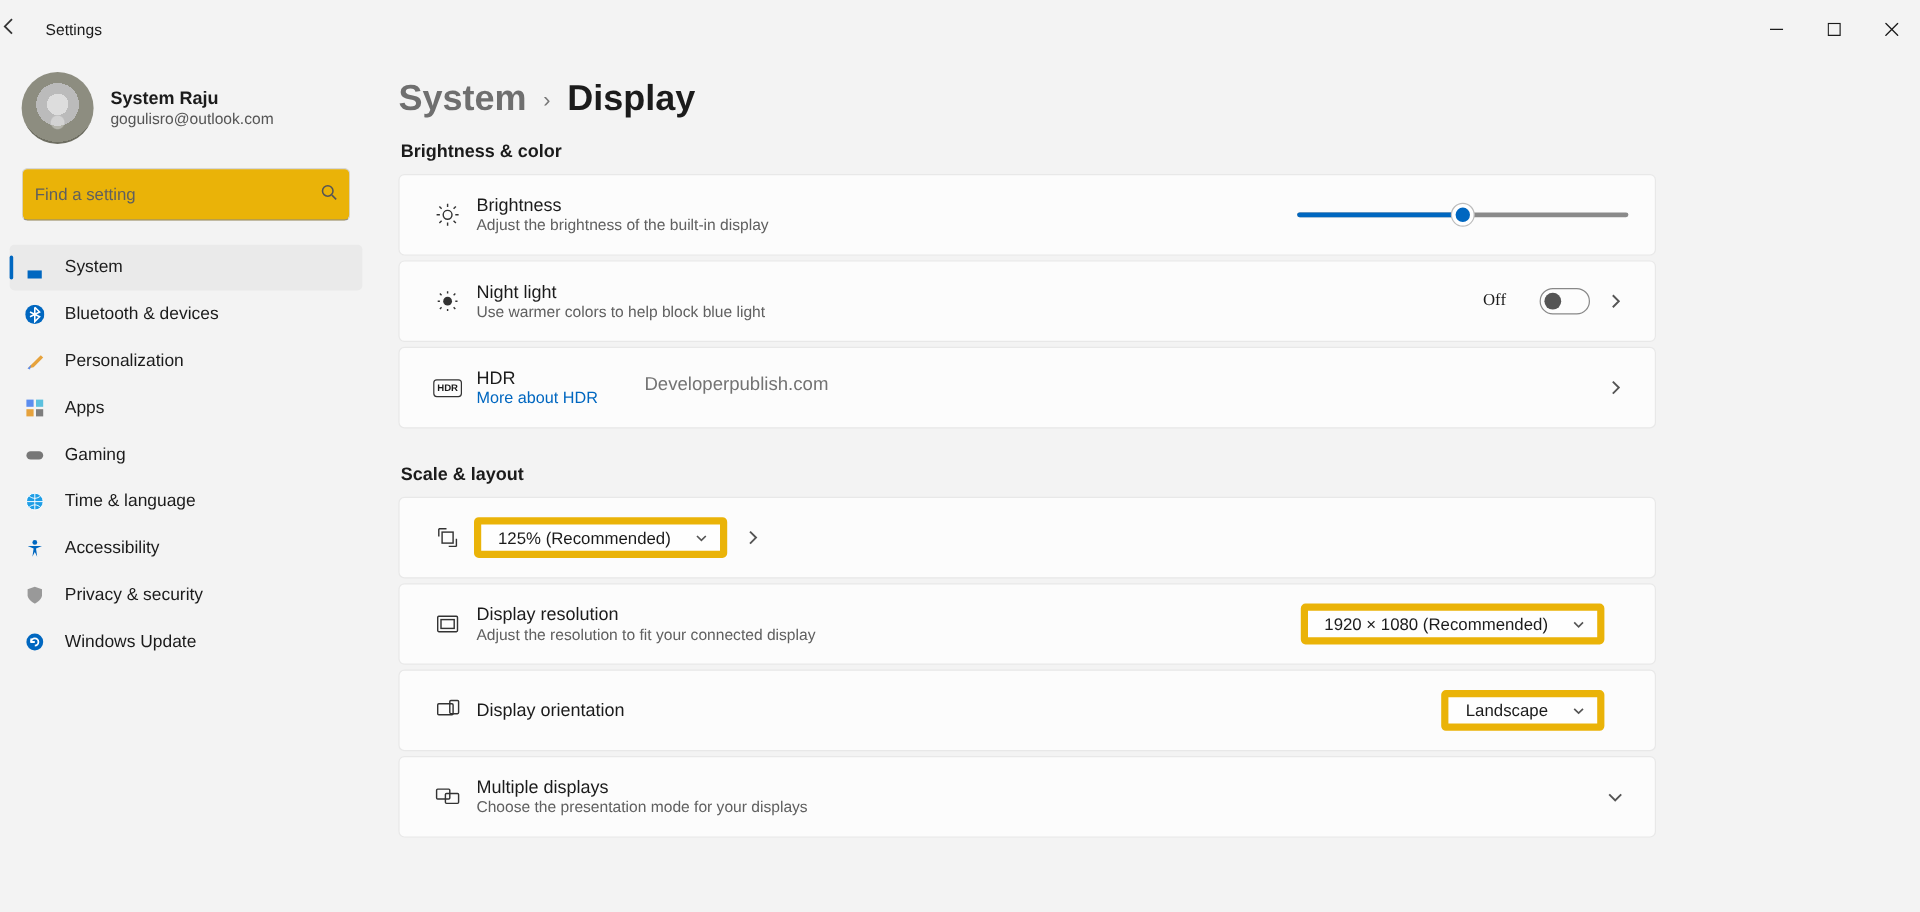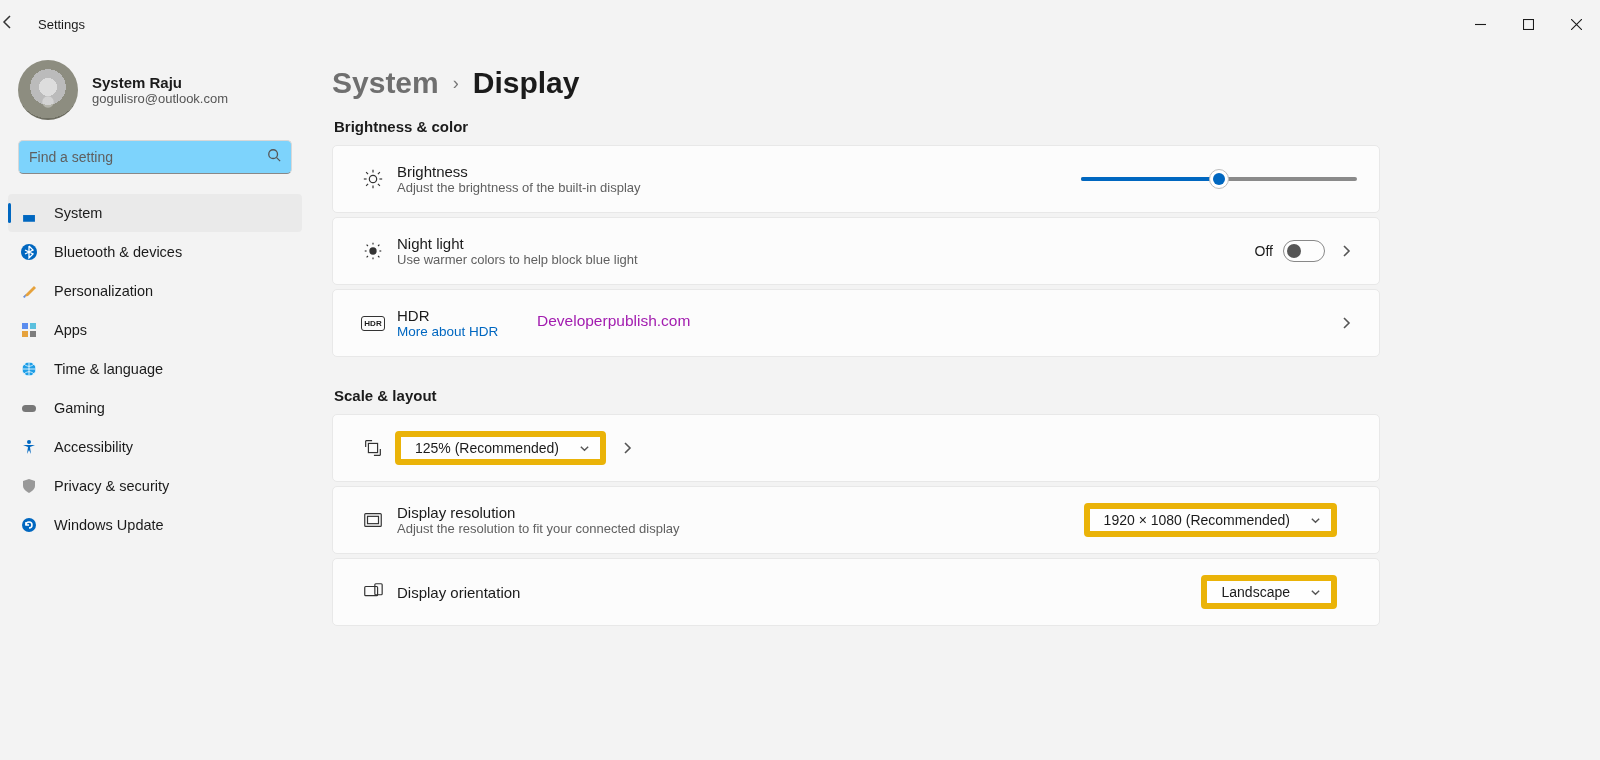--- a/index.html
+++ b/index.html
@@ -42,25 +42,25 @@
     position: relative; overflow:hidden;
   }
   .avatar::after{
     content:""; position:absolute; inset:0;
     background: radial-gradient(circle at 50% 70%, rgba(255,255,255,.35) 0 10%, transparent 12%);
   }
   .profile-name { font-size:15px; font-weight:600; color:#1b1b1b; }
   .profile-email { font-size:13px; color:#555; }
   .search-wrap { padding: 6px 18px 14px; }
   .search {
-    width: 100%; height: 34px;
+    width: 100%; height: 44px;
     border: 1px solid #d7d7d7;
     border-bottom: 1.5px solid #888;
     border-radius: 5px;
-    background: #7dd3fc;
+    background: #eab308;
     display: flex; align-items:center;
     padding: 0 10px;
     color:#666;
   }
   .search-placeholder { flex:1; font-size:14px; color:#5f5f5f; }
   .search-icon svg { width:14px; height:14px; stroke:#555; stroke-width:1.5; fill:none; }
   .nav { padding: 6px 8px; display:flex; flex-direction:column; gap:1px; }
   .nav-item {
     height: 38px; display:flex; align-items:center; gap:16px;
     padding: 0 12px; border-radius:4px;
@@ -103,38 +103,38 @@
     width: 276px; height:4px; background:#8a8a8a; border-radius:2px; position:relative;
     margin-right: 4px;
   }
   .slider-track { position:absolute; top:0; bottom:0; left:0; width:50%; background:#0067c0; border-radius:2px;}
   .slider-thumb {
     position:absolute; top:50%; left:50%; transform:translate(-50%,-50%);
     width:20px; height:20px; border-radius:50%; background:#fff; border:1px solid #bdbdbd;
     display:flex; align-items:center; justify-content:center;
   }
   .slider-thumb::after{content:""; width:12px; height:12px; border-radius:50%; background:#0067c0;}
-  .toggle-wrap { display:flex; align-items:center; gap:10px; margin-right:6px;}
+  .toggle-wrap { display:flex; align-items:center; gap:28px; margin-right:6px;font-family:Liberation Serif, serif;}
   .toggle-label { font-size:14px; }
   .toggle {
     width:42px; height:22px; border-radius:11px; border:1px solid #888; background:#fdfdfd;
     position:relative;
   }
   .toggle::after{
     content:""; position:absolute; left:3px; top:3px; width:14px; height:14px; border-radius:50%;
     background:#555;
   }
   .dropdown {
     height: 34px; border:6px solid #eab308; border-radius:4px;
     background:#fefefe; display:flex; align-items:center; gap:20px;
     padding: 0 10px 0 14px; font-size:14px;
     margin-right: 6px;
   }
   .watermark {
-    position:absolute; font-size:15.5px; color:#a21caf;
+    position:absolute; font-size:15.5px; color:#737373;
   }
   .hdr-box{ font-size:8px; font-weight:700; border:1.5px solid #333; border-radius:3px; padding:2px 2px;}
   .content-rel{position:relative;}
 </style>
 </head>
 <body>
 
 <div class="window">
   <div class="titlebar">
     <div class="title-area">
@@ -213,35 +213,35 @@
                 <rect x="1" y="1" width="6" height="6" fill="#5b8def"></rect>
                 <rect x="9" y="1" width="6" height="6" fill="#5bc0de"></rect>
                 <rect x="1" y="9" width="6" height="6" fill="#e6a23c"></rect>
                 <rect x="9" y="9" width="6" height="6" fill="#7d7d7d"></rect>
               </svg>
           </span>
           <span>Apps</span>
         </div>
         <div class="nav-item">
           <span class="nav-icon">
+            <svg viewBox="0 0 16 16" width="16" height="16" fill="#777">
+                <rect x="1" y="5" width="14" height="7" rx="3.5"></rect>
+              </svg>
+          </span>
+          <span>Gaming</span>
+        </div>
+        <div class="nav-item">
+          <span class="nav-icon">
             <svg viewBox="0 0 16 16" width="16" height="16">
                 <circle cx="8" cy="8" r="7" fill="#1e9ee6"></circle>
                 <circle cx="8" cy="8" r="7" fill="none" stroke="#fff" stroke-width="0.8"></circle>
                 <path d="M1 8 H15 M8 1 V15 M3 3 C6 6 10 6 13 3 M3 13 C6 10 10 10 13 13" stroke="#fff" stroke-width="0.8" fill="none"></path>
               </svg>
           </span>
           <span>Time &amp; language</span>
-        </div>
-        <div class="nav-item">
-          <span class="nav-icon">
-            <svg viewBox="0 0 16 16" width="16" height="16" fill="#777">
-                <rect x="1" y="5" width="14" height="7" rx="3.5"></rect>
-              </svg>
-          </span>
-          <span>Gaming</span>
         </div>
         <div class="nav-item">
           <span class="nav-icon">
             <svg viewBox="0 0 16 16" width="16" height="16" fill="#0067c0">
                 <circle cx="8" cy="3" r="2"></circle>
                 <path d="M2 6 L14 6 L9 8 L10 15 L8 11 L6 15 L7 8 Z"></path>
               </svg>
           </span>
           <span>Accessibility</span>
         </div>
@@ -401,16 +401,33 @@
           <div class="card-title">Display orientation</div>
         </div>
         <div class="dropdown" style="margin-right:24px;">
           <span>Landscape</span>
           <svg viewBox="0 0 12 12" width="11" height="11" stroke="#555" stroke-width="1.5" fill="none">
               <path d="M2 4 L6 8 L10 4"></path>
             </svg>
         </div>
       </div>
 
+      <div class="card">
+        <div class="card-icon">
+          <svg viewBox="0 0 24 24">
+              <rect x="2" y="5" width="12" height="9" rx="1"></rect>
+              <rect x="10" y="9" width="12" height="9" rx="1"></rect>
+            </svg>
+        </div>
+        <div class="card-text">
+          <div class="card-title">Multiple displays</div>
+          <div class="card-sub">Choose the presentation mode for your displays</div>
+        </div>
+        <div class="chev">
+            <svg viewBox="0 0 12 12">
+              <path d="M1 4 L6 9 L11 4"></path>
+            </svg>
+          </div>
+      </div>
 
     </main>
   </div>
 </div>
 
 </body></html>

